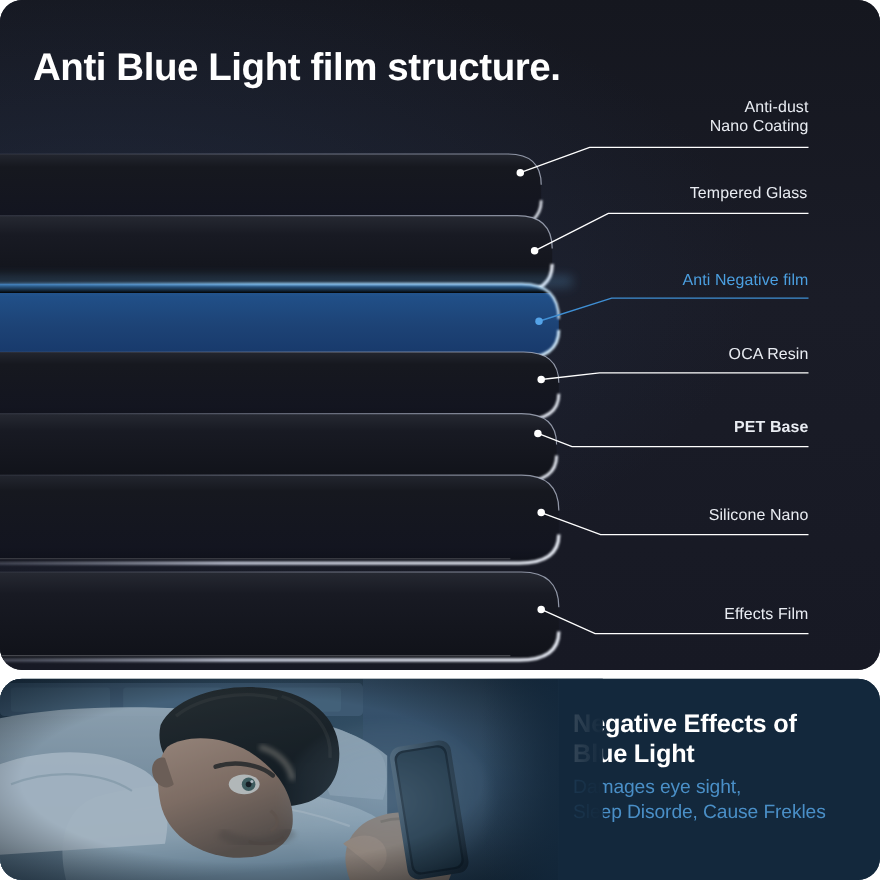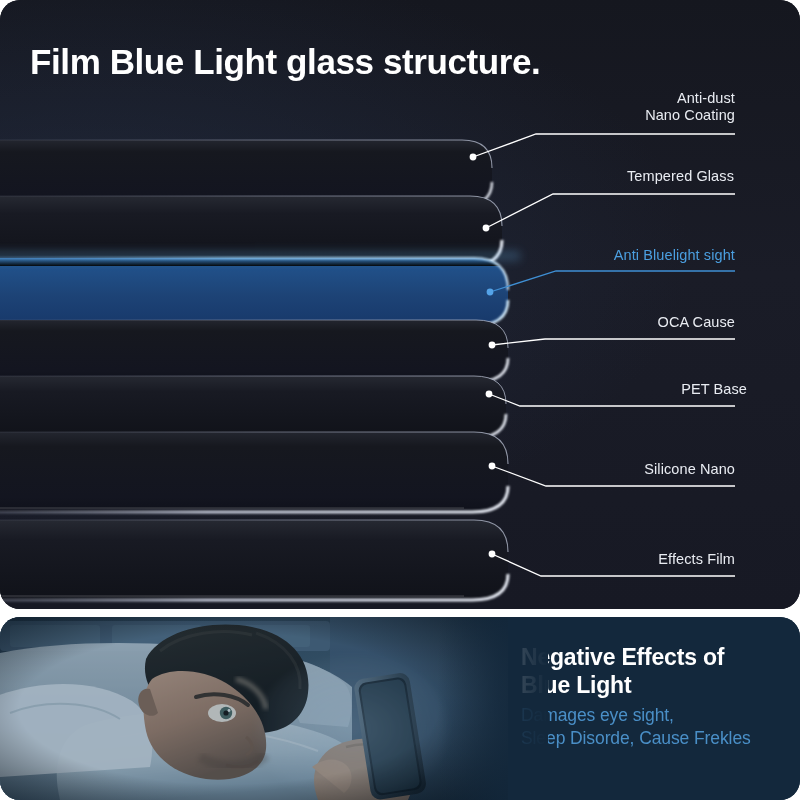--- a/index.html
+++ b/index.html
@@ -130,21 +130,21 @@
   }
 </style>
 </head>
 <body>
 
 <div id="root">
 
   <section id="top-panel">
     <div id="top-panel-bg"></div>
 
-    <h1 class="page-title">Film Blue Light glass structure.</h1>
+    <h1 class="page-title">Anti Blue Light film structure.</h1>
 
     <div id="layer-stack">
       <svg width="800" height="609" viewBox="0 0 800 609" xmlns="http://www.w3.org/2000/svg">
         <defs>
           <linearGradient id="sheetDark" x1="0" y1="0" x2="0" y2="1">
             <stop offset="0%" stop-color="#23262f"></stop>
             <stop offset="18%" stop-color="#16181f"></stop>
             <stop offset="82%" stop-color="#131520"></stop>
             <stop offset="100%" stop-color="#0f111a"></stop>
           </linearGradient>
@@ -270,25 +270,25 @@
           <circle cx="492" cy="554" r="3.4" fill="#ffffff" stroke="none"></circle>
         </g>
       </svg>
 
       
       <div class="callout-label" style="right:65px; top:90px;">Anti-dust
 Nano Coating</div>
 
       <div class="callout-label" style="right:66px; top:168px;">Tempered Glass</div>
 
-      <div class="callout-label accent" style="right:65px; top:247px;">Anti Bluelight sight</div>
-
-      <div class="callout-label" style="right:65px; top:314px;">OCA Cause</div>
-
-      <div class="callout-label" style="right:53px; top:381px;">PET Base</div>
+      <div class="callout-label accent" style="right:65px; top:247px;">Anti Negative film</div>
+
+      <div class="callout-label" style="right:65px; top:314px;">OCA Resin</div>
+
+      <div class="callout-label" style="right:65px; top:381px;font-weight:bold;">PET Base</div>
 
       <div class="callout-label" style="right:65px; top:461px;">Silicone Nano</div>
 
       <div class="callout-label" style="right:65px; top:551px;">Effects Film</div>
     </div>
   </section>
 
   <section id="bottom-panel">
 
     <div id="bedroom-photo">

